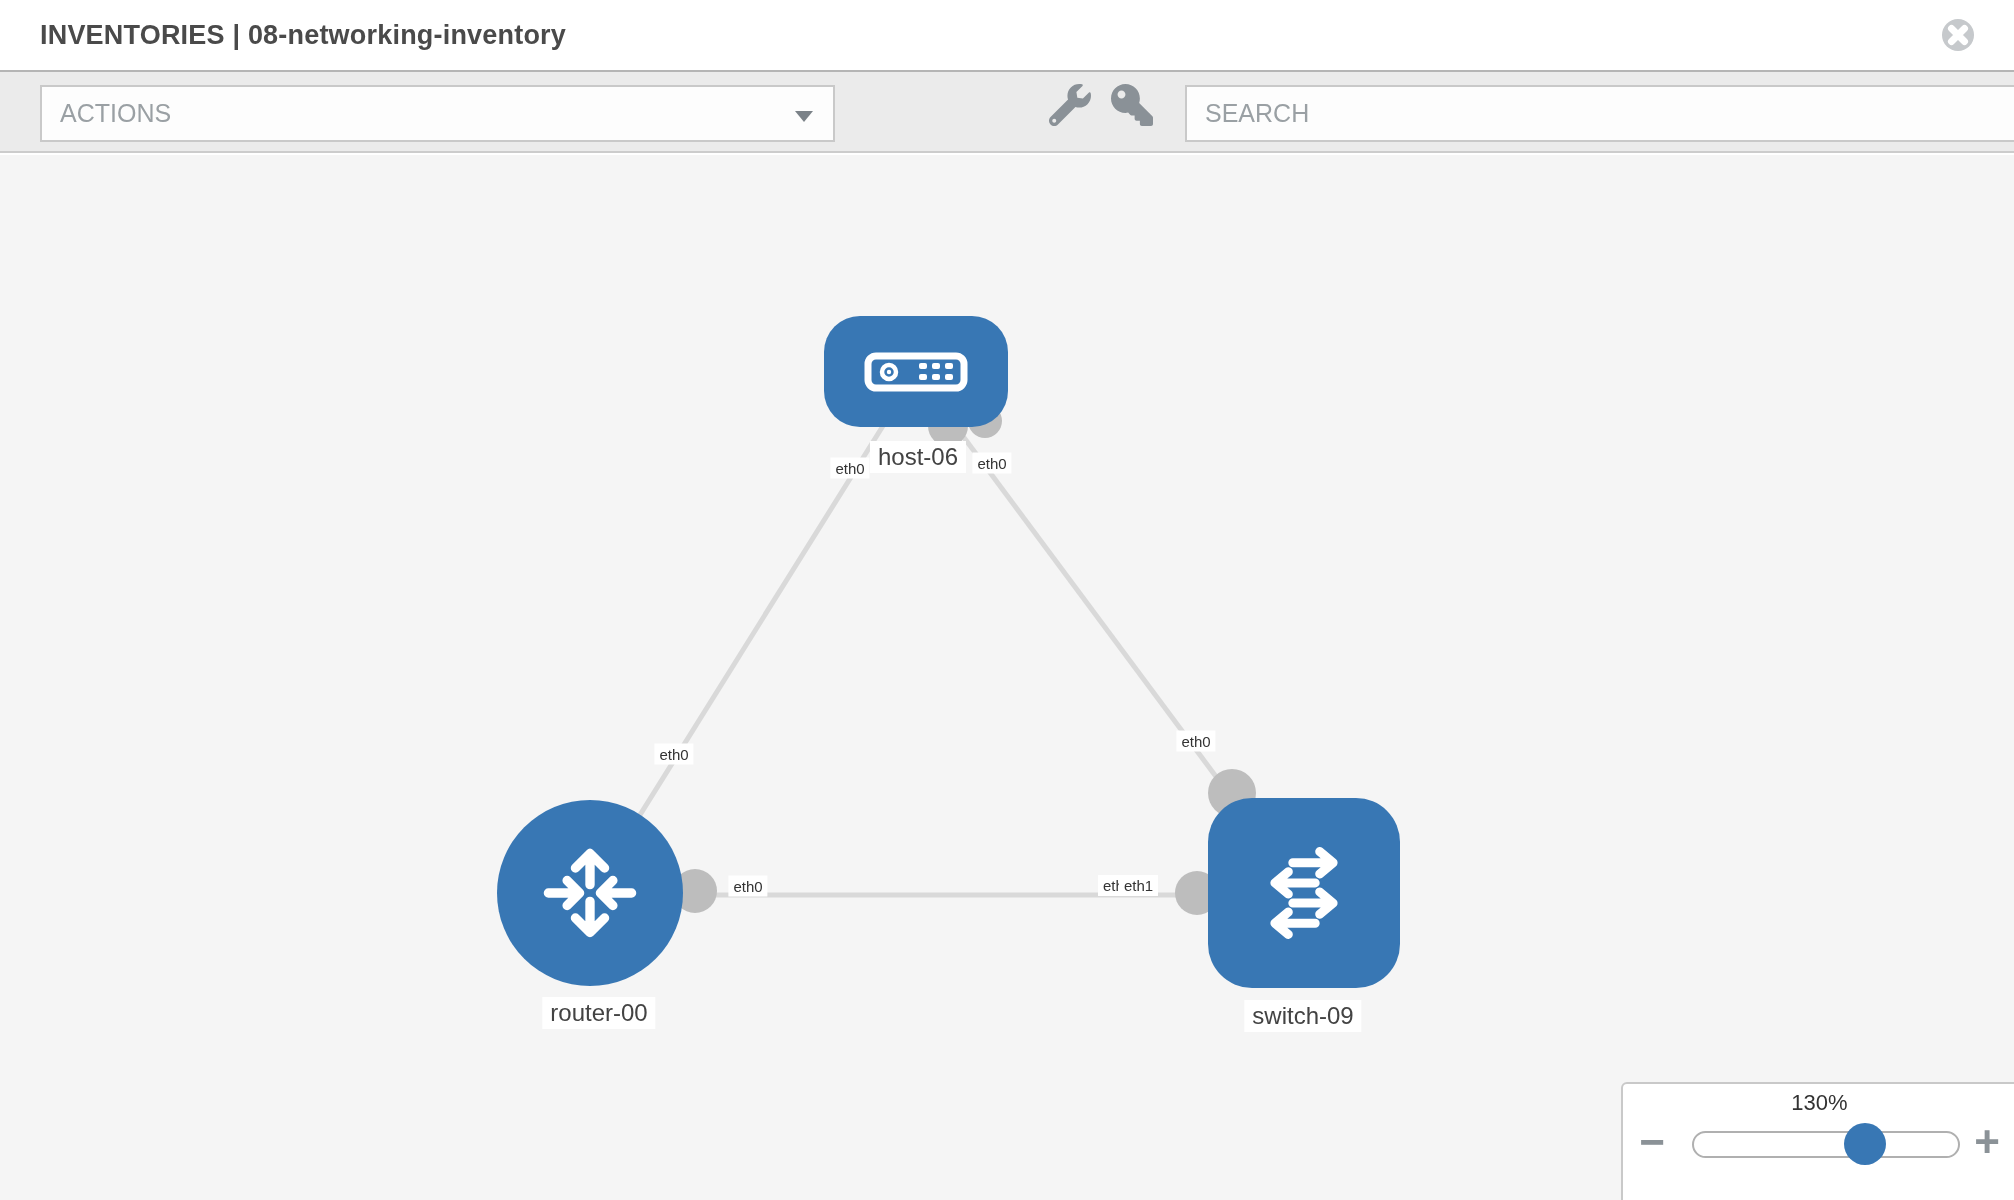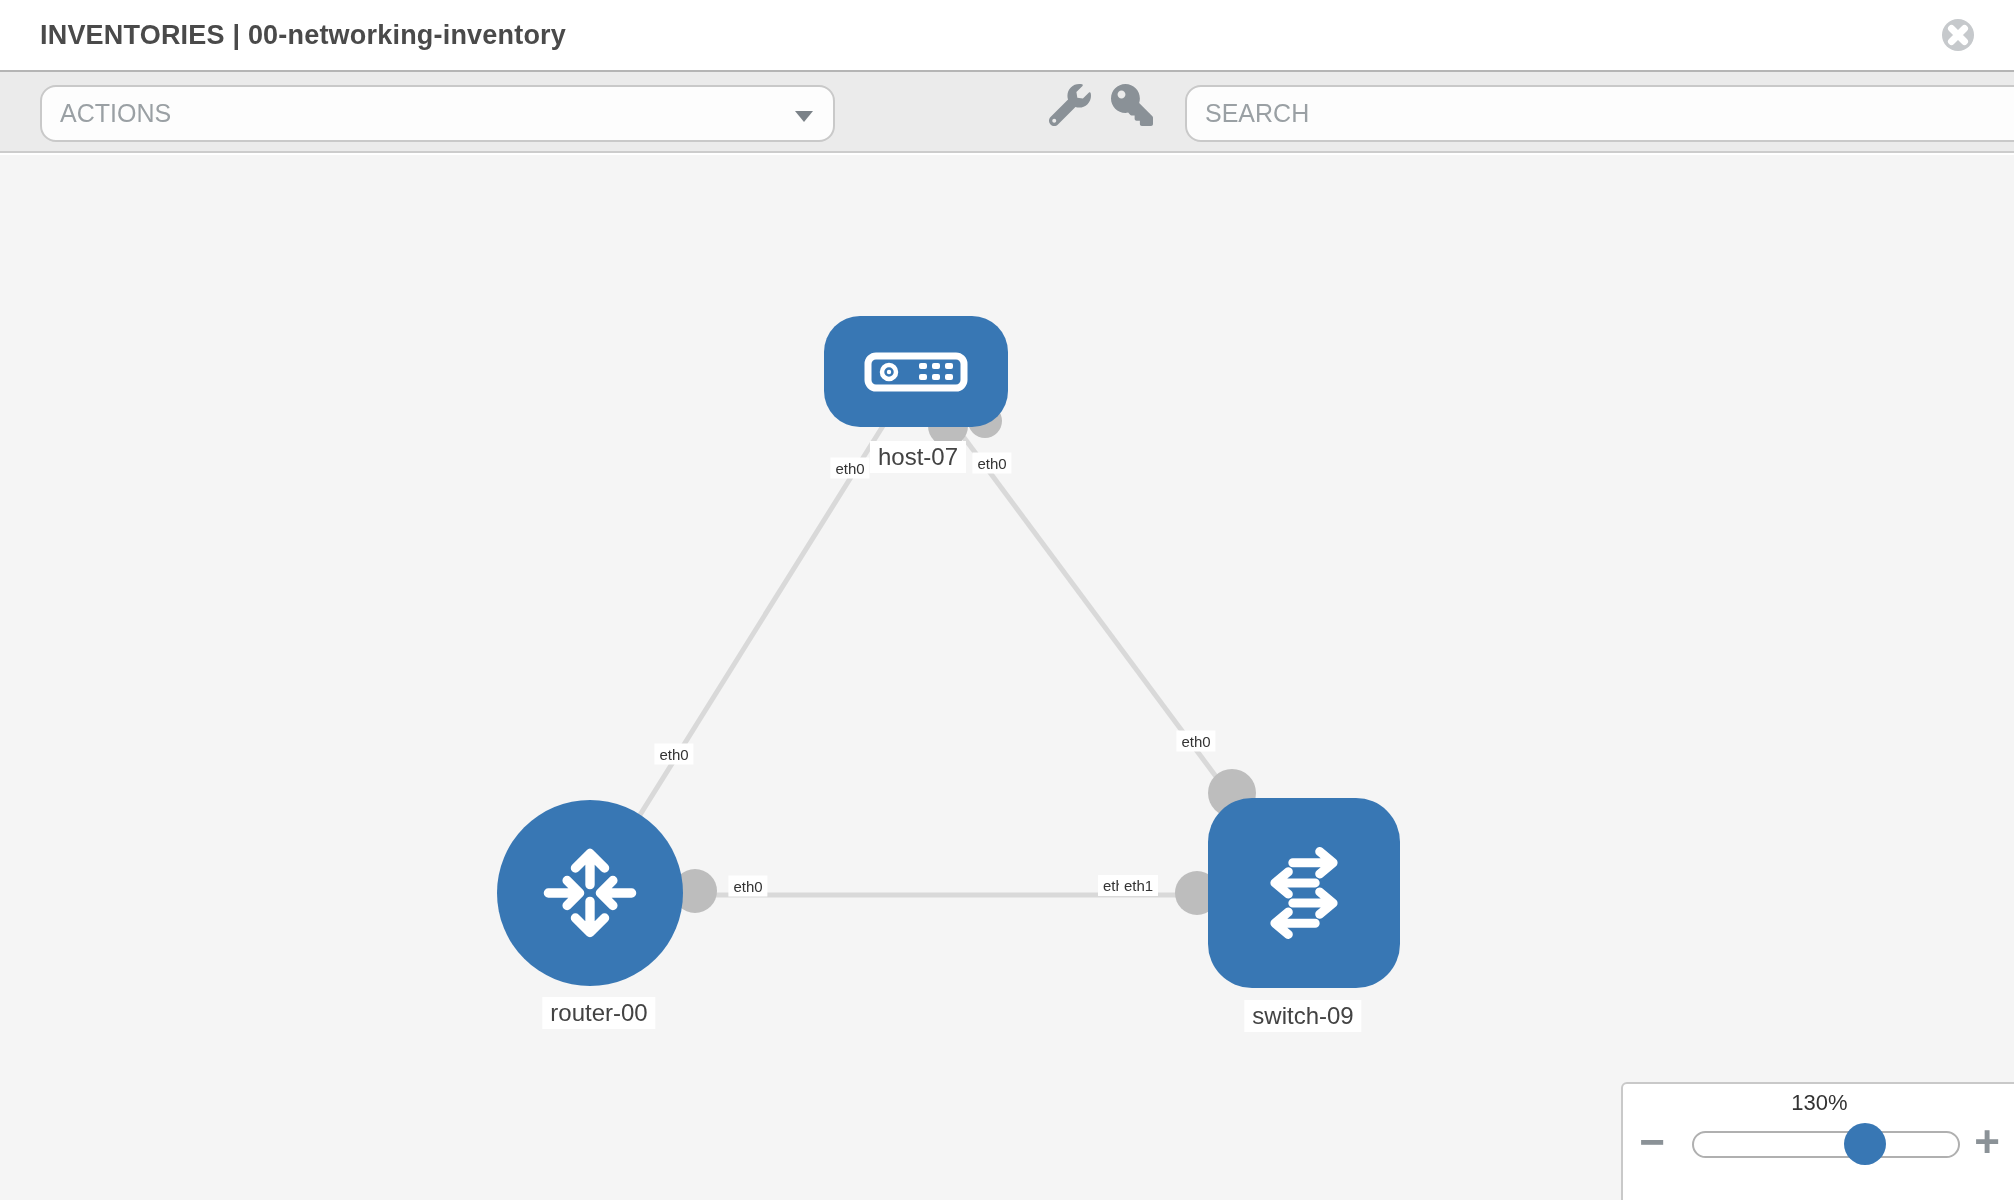--- a/index.html
+++ b/index.html
@@ -23,21 +23,21 @@
     border:none; background:transparent; cursor:pointer; padding:0;
   }
 
   
   .toolbar {
     position:absolute; left:0; top:72px; width:2014px; height:81px;
     background:#ebebeb; border-bottom:2px solid #cccccc;
   }
   .select-box {
     position:absolute; top:13px; height:57px;
-    background:#fdfdfd; border:2px solid #c9c9c9; border-radius:16px;
+    background:#fdfdfd; border:2px solid #c9c9c9; border-radius:0;
     cursor:pointer;
   }
   .select-box .ph {
     position:absolute; left:18px; top:0; line-height:53px;
     font-size:25px; color:#9aa0a4;
   }
   .chev {
     position:absolute; right:20px; top:24px; width:0; height:0;
     border-left:9px solid transparent; border-right:9px solid transparent;
     border-top:11px solid #7b8288;
@@ -108,21 +108,21 @@
   }
   .zoom-knob {
     position:absolute; left:221px; top:39px; width:42px; height:42px;
     border-radius:50%; background:#3877b4; cursor:grab;
   }
 </style>
 </head>
 <body>
 
 <div class="header">
-  <div class="page-title">INVENTORIES | 00-networking-inventory</div>
+  <div class="page-title">INVENTORIES | 08-networking-inventory</div>
   <button class="close-btn">
     <svg width="34" height="34" viewBox="0 0 34 34">
       <circle cx="17" cy="17" r="16" fill="#c6c9cc"></circle>
       <path d="M10.5 10.5 L23.5 23.5 M23.5 10.5 L10.5 23.5" stroke="#ffffff" stroke-width="7" stroke-linecap="round"></path>
     </svg>
   </button>
 </div>
 
 <div class="toolbar">
   <div class="select-box actions-box">
@@ -192,21 +192,21 @@
     <svg width="112" height="112" viewBox="0 0 100 100">
       <g stroke="#ffffff" stroke-width="8" stroke-linecap="round" stroke-linejoin="round" fill="none">
         <path d="M40 23 L74 23 M64 13 L76 23 L64 33"></path>
         <path d="M60 41 L26 41 M36 31 L24 41 L36 51"></path>
         <path d="M40 59 L74 59 M64 49 L76 59 L64 69"></path>
         <path d="M60 77 L26 77 M36 67 L24 77 L36 87"></path>
       </g>
     </svg>
   </div>
 
-  <div class="node-label nl-host">host-07</div>
+  <div class="node-label nl-host">host-06</div>
   <div class="node-label nl-router">router-00</div>
   <div class="node-label nl-switch">switch-09</div>
 
   <div class="iface-label centered if-l1-host">eth0</div>
   <div class="iface-label centered if-l1-router">eth0</div>
   <div class="iface-label centered if-l2-host">eth0</div>
   <div class="iface-label centered if-l2-switch">eth0</div>
   <div class="iface-label centered if-l3-router">eth0</div>
   <div class="iface-label if-l3-switch-under">eth0</div>
   <div class="iface-label if-l3-switch-over">eth1</div>

